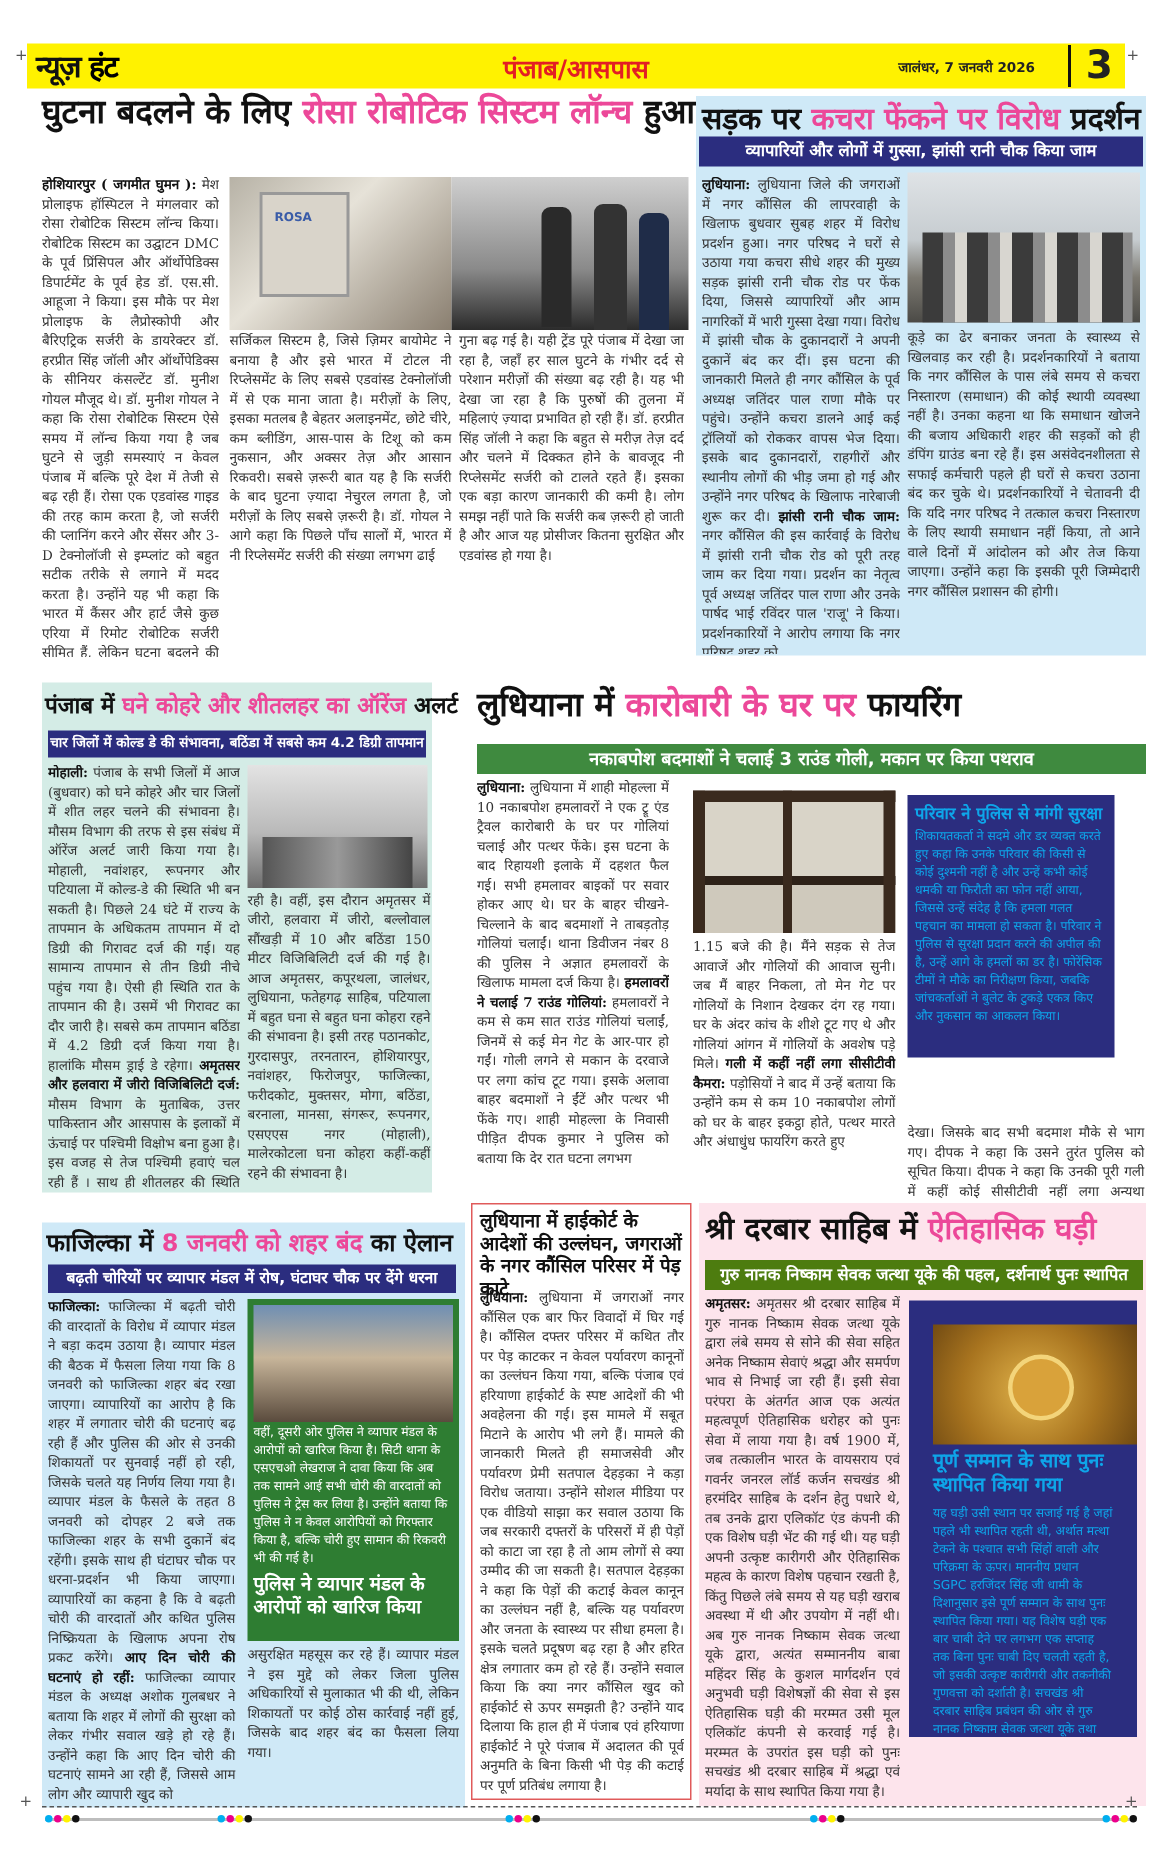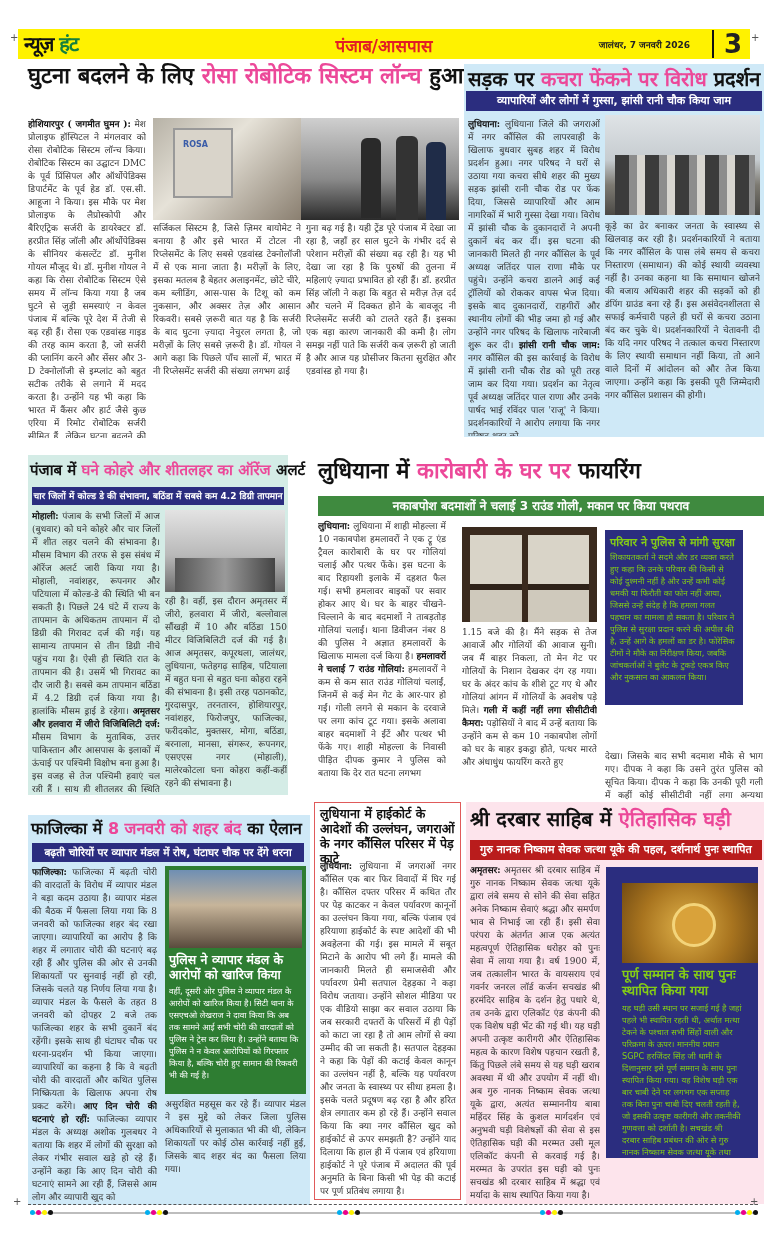--- a/index.html
+++ b/index.html
@@ -1,31 +1,31 @@
 <!DOCTYPE html>
 <html><head>
 <meta charset="utf-8">
 <style>
 *{box-sizing:border-box;margin:0;padding:0}
 body{width:768px;height:1233px;background:#fff;font-family:"DejaVu Sans","Liberation Sans",sans-serif;color:#222;position:relative;overflow:hidden}
 .abs{position:absolute}
 .masthead{left:18px;top:29px;width:732px;height:30px;background:#fff200;display:flex;align-items:center;padding:0 6px}
 .logo{font-family:"DejaVu Sans",sans-serif;font-weight:bold;font-size:20px;line-height:1;color:#111;letter-spacing:-1px}
-.logo .r{color:#15803d}
+.logo .r{color:#000000}
 .section{position:absolute;left:0;right:0;text-align:center;font-weight:bold;font-size:17px;color:#e31e24;top:5px}
 .dateline{position:absolute;right:60px;top:9px;font-size:9px;font-weight:bold;color:#222}
 .pagenum{position:absolute;right:8px;top:1px;font-size:26px;font-weight:bold;border-left:2px solid #111;padding-left:10px;line-height:28px}
 .reg{font-size:10px;color:#555}
 .hl{font-weight:bold;color:#111;line-height:1.1;white-space:nowrap}
 .hl .red{color:#ec4899}
 .sub{color:#fff;font-weight:bold;text-align:center;white-space:nowrap;overflow:hidden}
 .body{font-family:"DejaVu Serif","Liberation Serif",serif;font-size:9px;line-height:13px;color:#333;text-align:justify;overflow:hidden}
 .body b{color:#111}
 .photo{position:absolute;overflow:hidden}
-.box-blue{background:#2b2d7f;color:#84cc16}
+.box-blue{background:#2b2d7f;color:#0ea5e9}
 .box-green{background:#2e7d32;color:#fff}
 .colorbar{position:absolute;top:1210px;display:flex;gap:1px}
 .colorbar span{width:5px;height:5px;border-radius:50%;display:inline-block}
 </style>
 </head>
 <body>
 
 <div class="abs reg" style="left:10px;top:32px">+</div>
 <div class="abs reg" style="left:751px;top:32px">+</div>
 
@@ -106,36 +106,36 @@
 <div class="abs" style="left:28px;top:815px;width:282px;height:390px;background:#cfe9f7"></div>
 <div class="abs hl" style="left:31px;top:820px;font-size:16px">
   <span>फाजिल्का में</span> <span class="red">8 जनवरी को शहर बंद</span> <span>का ऐलान</span>
 </div>
 <div class="abs sub" style="left:32px;top:843px;width:272px;height:19px;background:#2b2d7f;font-size:10.5px;line-height:19px">बढ़ती चोरियों पर व्यापार मंडल में रोष, घंटाघर चौक पर देंगे धरना</div>
 <div class="abs body" style="left:32px;top:866px;width:125px;height:336px">
   <b>फाजिल्का:</b> <span>फाजिल्का में बढ़ती चोरी की वारदातों के विरोध में व्यापार मंडल ने बड़ा कदम उठाया है। व्यापार मंडल की बैठक में फैसला लिया गया कि 8 जनवरी को फाजिल्का शहर बंद रखा जाएगा। व्यापारियों का आरोप है कि शहर में लगातार चोरी की घटनाएं बढ़ रही हैं और पुलिस की ओर से उनकी शिकायतों पर सुनवाई नहीं हो रही, जिसके चलते यह निर्णय लिया गया है। व्यापार मंडल के फैसले के तहत 8 जनवरी को दोपहर 2 बजे तक फाजिल्का शहर के सभी दुकानें बंद रहेंगी। इसके साथ ही घंटाघर चौक पर धरना-प्रदर्शन भी किया जाएगा। व्यापारियों का कहना है कि वे बढ़ती चोरी की वारदातों और कथित पुलिस निष्क्रियता के खिलाफ अपना रोष प्रकट करेंगे।</span> <b>आए दिन चोरी की घटनाएं हो रहीं:</b> <span>फाजिल्का व्यापार मंडल के अध्यक्ष अशोक गुलबधर ने बताया कि शहर में लोगों की सुरक्षा को लेकर गंभीर सवाल खड़े हो रहे हैं। उन्होंने कहा कि आए दिन चोरी की घटनाएं सामने आ रही हैं, जिससे आम लोग और व्यापारी खुद को</span>
 </div>
 <div class="abs box-green" style="left:165px;top:866px;width:141px;height:228px;padding:4px;overflow:hidden">
   <div class="photo" style="position:relative;width:133px;height:78px;background:linear-gradient(180deg,#6f8fb3,#c7b59a 45%,#5a4b3d)"></div>
+  <div style="font-size:8.2px;line-height:12px">वहीं, दूसरी ओर पुलिस ने व्यापार मंडल के आरोपों को खारिज किया है। सिटी थाना के एसएचओ लेखराज ने दावा किया कि अब तक सामने आई सभी चोरी की वारदातों को पुलिस ने ट्रेस कर लिया है। उन्होंने बताया कि पुलिस ने न केवल आरोपियों को गिरफ्तार किया है, बल्कि चोरी हुए सामान की रिकवरी भी की गई है।</div>
   <div style="font-weight:bold;font-size:12.5px;line-height:15px;margin:4px 0 3px">पुलिस ने व्यापार मंडल के आरोपों को खारिज किया</div>
-  <div style="font-size:8.2px;line-height:12px">वहीं, दूसरी ओर पुलिस ने व्यापार मंडल के आरोपों को खारिज किया है। सिटी थाना के एसएचओ लेखराज ने दावा किया कि अब तक सामने आई सभी चोरी की वारदातों को पुलिस ने ट्रेस कर लिया है। उन्होंने बताया कि पुलिस ने न केवल आरोपियों को गिरफ्तार किया है, बल्कि चोरी हुए सामान की रिकवरी भी की गई है।</div>
 </div>
 <div class="abs body" style="left:165px;top:1098px;width:141px;height:104px">असुरक्षित महसूस कर रहे हैं। व्यापार मंडल ने इस मुद्दे को लेकर जिला पुलिस अधिकारियों से मुलाकात भी की थी, लेकिन शिकायतों पर कोई ठोस कार्रवाई नहीं हुई, जिसके बाद शहर बंद का फैसला लिया गया।</div>
 
 <div class="abs" style="left:314px;top:802px;width:147px;height:398px;border:1.5px solid #e05a5a;background:#fff"></div>
 <div class="abs hl" style="left:320px;top:806px;width:138px;font-size:12.5px;line-height:15px;white-space:normal">लुधियाना में हाईकोर्ट के आदेशों की उल्लंघन, जगराओं के नगर कौंसिल परिसर में पेड़ काटे</div>
 <div class="abs body" style="left:320px;top:860px;width:136px;height:336px">
   <b>लुधियाना:</b> <span>लुधियाना में जगराओं नगर कौंसिल एक बार फिर विवादों में घिर गई है। कौंसिल दफ्तर परिसर में कथित तौर पर पेड़ काटकर न केवल पर्यावरण कानूनों का उल्लंघन किया गया, बल्कि पंजाब एवं हरियाणा हाईकोर्ट के स्पष्ट आदेशों की भी अवहेलना की गई। इस मामले में सबूत मिटाने के आरोप भी लगे हैं। मामले की जानकारी मिलते ही समाजसेवी और पर्यावरण प्रेमी सतपाल देहड़का ने कड़ा विरोध जताया। उन्होंने सोशल मीडिया पर एक वीडियो साझा कर सवाल उठाया कि जब सरकारी दफ्तरों के परिसरों में ही पेड़ों को काटा जा रहा है तो आम लोगों से क्या उम्मीद की जा सकती है। सतपाल देहड़का ने कहा कि पेड़ों की कटाई केवल कानून का उल्लंघन नहीं है, बल्कि यह पर्यावरण और जनता के स्वास्थ्य पर सीधा हमला है। इसके चलते प्रदूषण बढ़ रहा है और हरित क्षेत्र लगातार कम हो रहे हैं। उन्होंने सवाल किया कि क्या नगर कौंसिल खुद को हाईकोर्ट से ऊपर समझती है? उन्होंने याद दिलाया कि हाल ही में पंजाब एवं हरियाणा हाईकोर्ट ने पूरे पंजाब में अदालत की पूर्व अनुमति के बिना किसी भी पेड़ की कटाई पर पूर्ण प्रतिबंध लगाया है।</span>
 </div>
 
 <div class="abs" style="left:466px;top:802px;width:298px;height:402px;background:#fde4ec"></div>
 <div class="abs hl" style="left:470px;top:808px;font-size:20px">
   <span>श्री दरबार साहिब में</span> <span class="red">ऐतिहासिक घड़ी</span>
 </div>
-<div class="abs sub" style="left:470px;top:840px;width:292px;height:20px;background:#b91c1c;font-size:11px;line-height:20px">गुरु नानक निष्काम सेवक जत्था यूके की पहल, दर्शनार्थ पुनः स्थापित</div>
+<div class="abs sub" style="left:470px;top:840px;width:292px;height:20px;background:#4d7c0f;font-size:11px;line-height:20px">गुरु नानक निष्काम सेवक जत्था यूके की पहल, दर्शनार्थ पुनः स्थापित</div>
 <div class="abs body" style="left:470px;top:864px;width:130px;height:336px">
   <b>अमृतसर:</b> <span>अमृतसर श्री दरबार साहिब में गुरु नानक निष्काम सेवक जत्था यूके द्वारा लंबे समय से सोने की सेवा सहित अनेक निष्काम सेवाएं श्रद्धा और समर्पण भाव से निभाई जा रही हैं। इसी सेवा परंपरा के अंतर्गत आज एक अत्यंत महत्वपूर्ण ऐतिहासिक धरोहर को पुनः सेवा में लाया गया है। वर्ष 1900 में, जब तत्कालीन भारत के वायसराय एवं गवर्नर जनरल लॉर्ड कर्जन सचखंड श्री हरमंदिर साहिब के दर्शन हेतु पधारे थे, तब उनके द्वारा एलिकॉट एंड कंपनी की एक विशेष घड़ी भेंट की गई थी। यह घड़ी अपनी उत्कृष्ट कारीगरी और ऐतिहासिक महत्व के कारण विशेष पहचान रखती है, किंतु पिछले लंबे समय से यह घड़ी खराब अवस्था में थी और उपयोग में नहीं थी। अब गुरु नानक निष्काम सेवक जत्था यूके द्वारा, अत्यंत सम्माननीय बाबा महिंदर सिंह के कुशल मार्गदर्शन एवं अनुभवी घड़ी विशेषज्ञों की सेवा से इस ऐतिहासिक घड़ी की मरम्मत उसी मूल एलिकॉट कंपनी से करवाई गई है। मरम्मत के उपरांत इस घड़ी को पुनः सचखंड श्री दरबार साहिब में श्रद्धा एवं मर्यादा के साथ स्थापित किया गया है।</span>
 </div>
 <div class="abs box-blue" style="left:606px;top:867px;width:152px;height:291px;padding:16px;overflow:hidden">
   <div class="photo" style="position:relative;width:144px;height:80px;background:radial-gradient(circle at 45% 55%,#e0b24a,#a8741f 50%,#5e3c0e)">
     <div style="position:absolute;left:50px;top:20px;width:44px;height:44px;border-radius:50%;border:3px solid #f3d47a;background:#d9a23a"></div>
   </div>
   <div style="font-weight:bold;font-size:13px;line-height:16px;margin:4px 0 3px">पूर्ण सम्मान के साथ पुनः स्थापित किया गया</div>
   <div style="font-size:8.2px;line-height:12px">यह घड़ी उसी स्थान पर सजाई गई है जहां पहले भी स्थापित रहती थी, अर्थात मत्था टेकने के पश्चात सभी सिंहों वाली और परिक्रमा के ऊपर। माननीय प्रधान SGPC हरजिंदर सिंह जी धामी के दिशानुसार इसे पूर्ण सम्मान के साथ पुनः स्थापित किया गया। यह विशेष घड़ी एक बार चाबी देने पर लगभग एक सप्ताह तक बिना पुनः चाबी दिए चलती रहती है, जो इसकी उत्कृष्ट कारीगरी और तकनीकी गुणवत्ता को दर्शाती है। सचखंड श्री दरबार साहिब प्रबंधन की ओर से गुरु नानक निष्काम सेवक जत्था यूके तथा विशेष रूप से बाबा महिंदर सिंह जी का हृदय से आभार व्यक्त किया जाता है, जिन्होंने इस ऐतिहासिक धरोहर को पुनः सेवा में लाकर संगत के दर्शनार्थ समर्पित किया।</div>
 </div>

